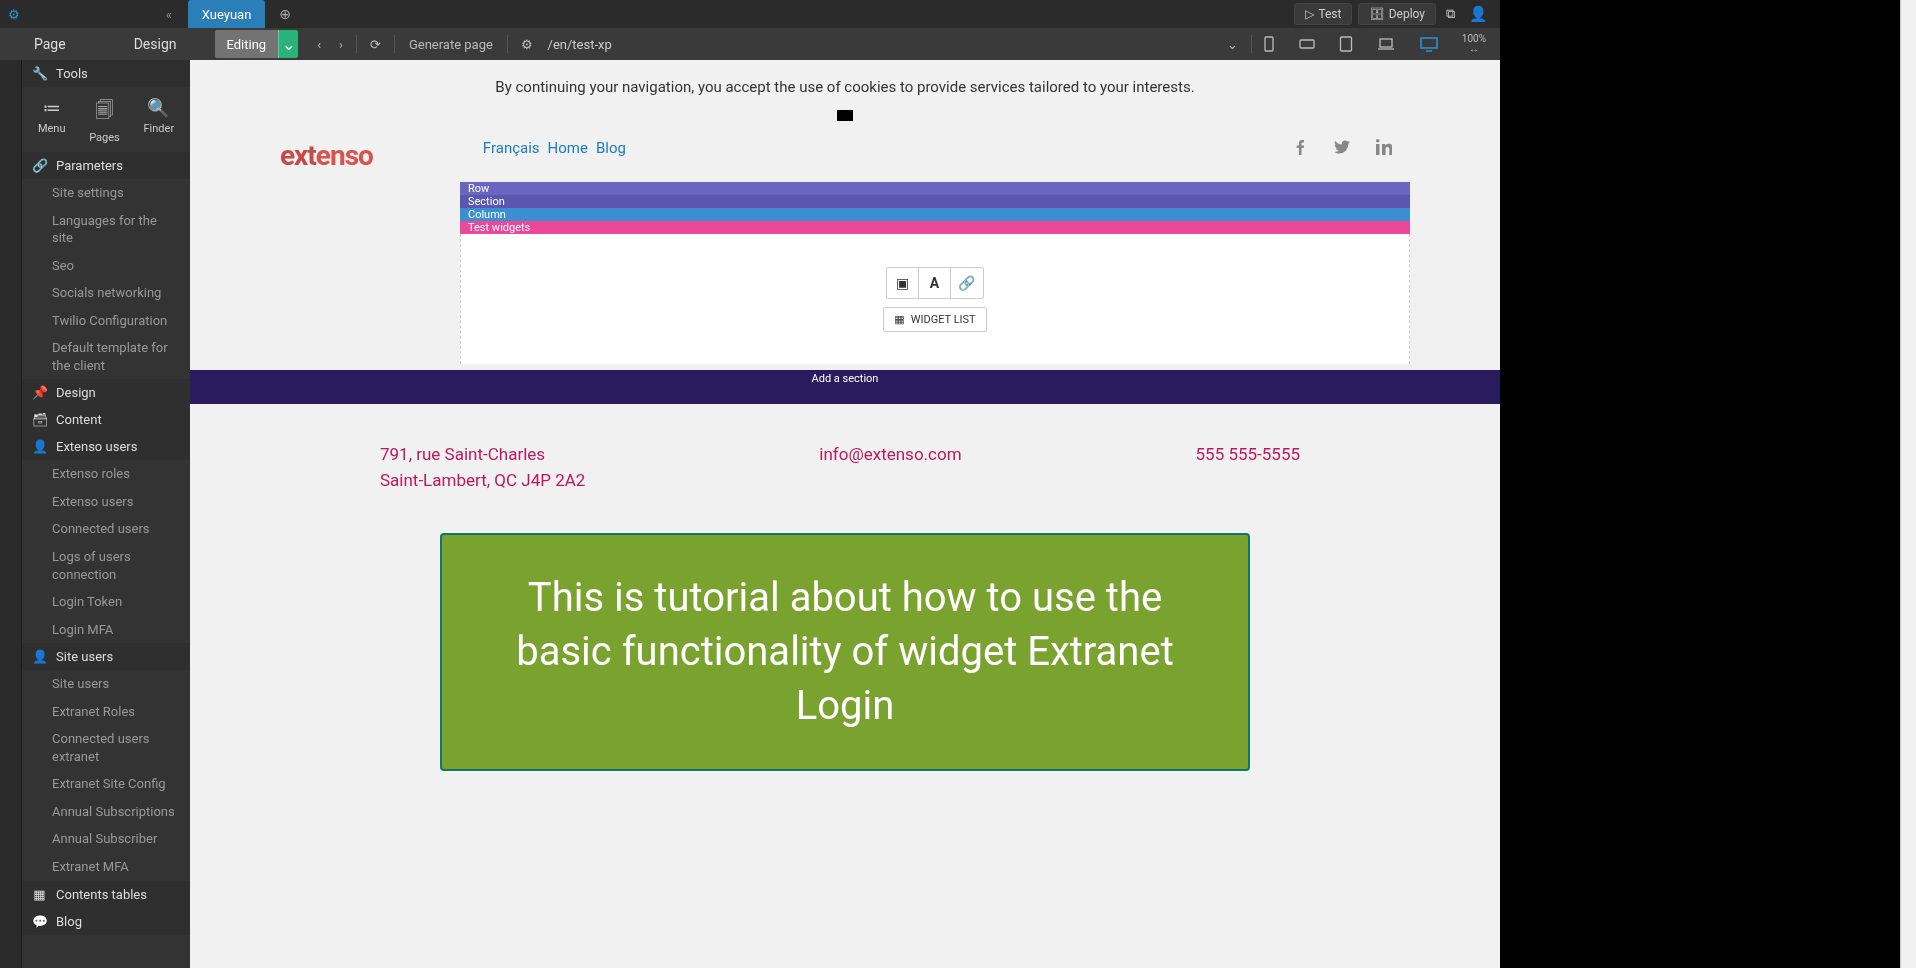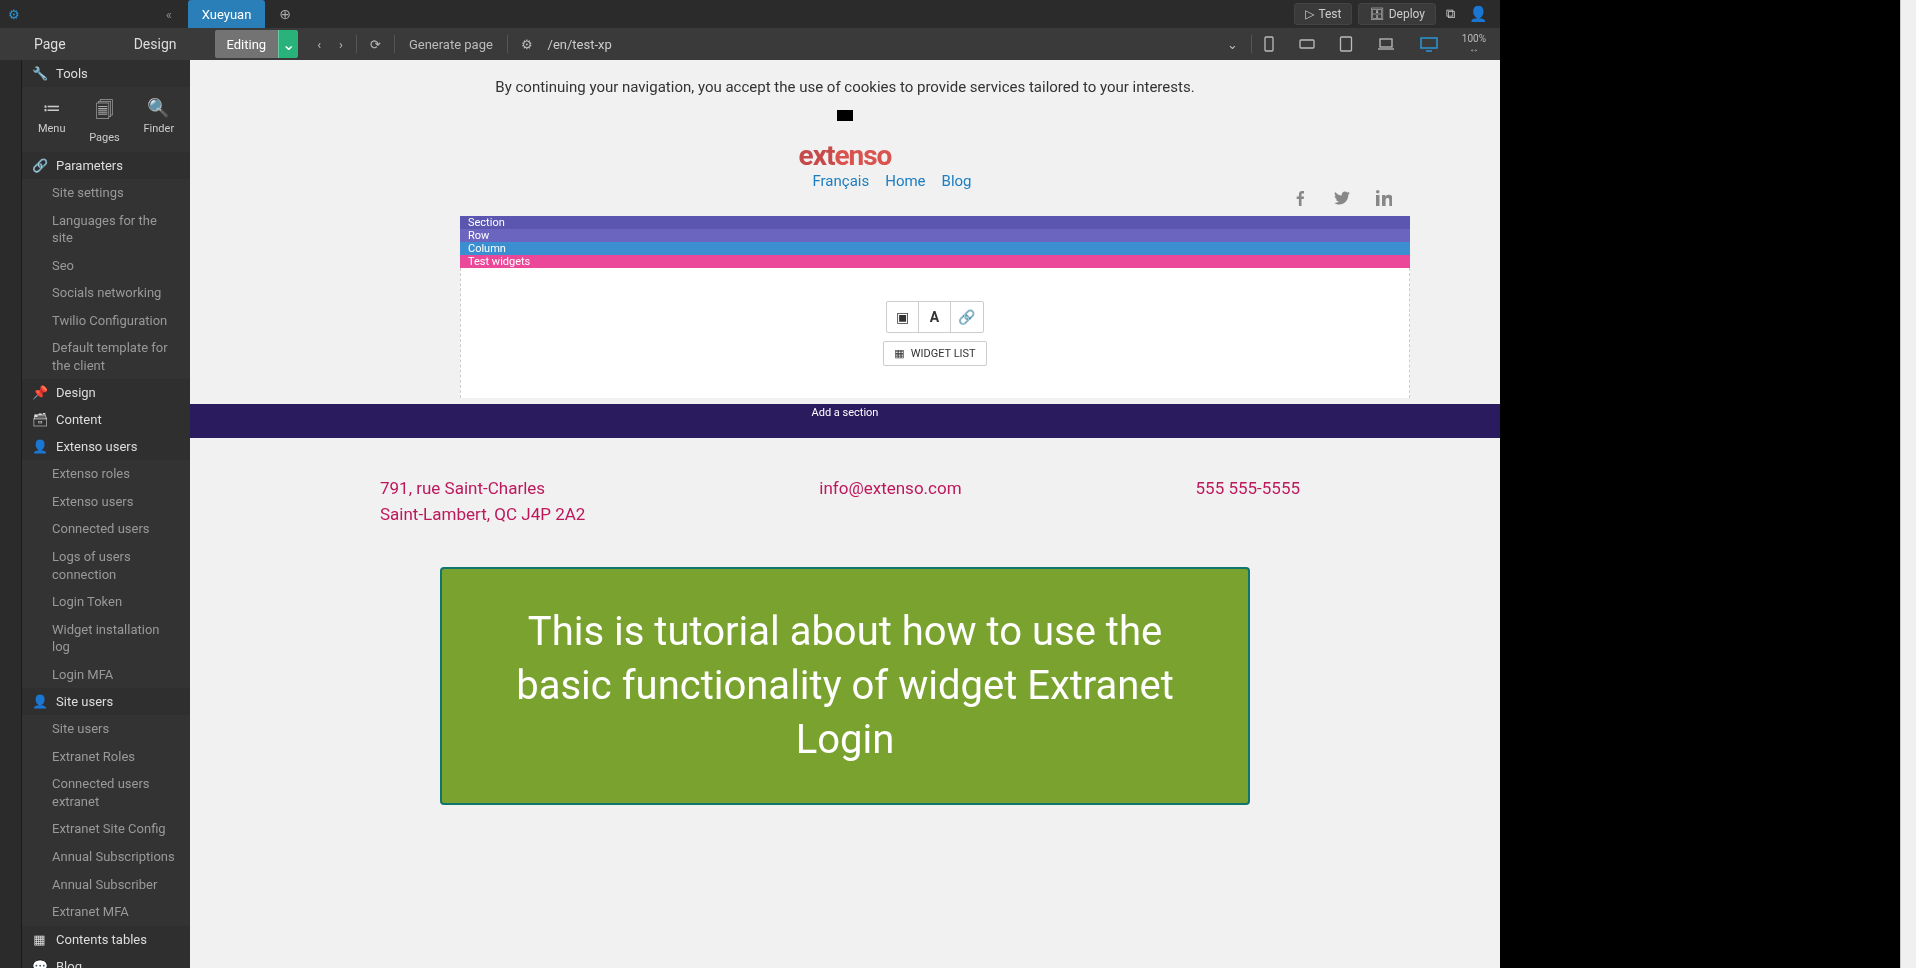--- a/index.html
+++ b/index.html
@@ -47,26 +47,26 @@
 .sb-items { }
 .sb-item { padding:5px 10px 5px 30px; color:#999; cursor:pointer; line-height:1.35; }
 .tools-row { display:flex; justify-content:space-around; padding:10px 4px 8px; background:#333; }
 .tool { display:flex; flex-direction:column; align-items:center; gap:4px; color:#ccc; font-size:11px; cursor:pointer; }
 .tool .ti { font-size:18px; }
 
 
 .canvas { flex:1; background:#f1f1f1; overflow:auto; position:relative; }
 .cookie-bar { text-align:center; color:#333; font-size:15px; padding:18px 10px 8px; }
 .menu-ico { width:16px; height:11px; background:#000; margin:6px auto 10px; }
-.logo-row { display:flex; align-items:center; padding:8px 90px;flex-direction:column; }
+.logo-row { display:flex; padding:8px 90px; }
 .logo-ext { font-family:Arial; font-weight:700; font-size:28px; letter-spacing:-1px; }
 .logo-ext .r1 { color:#c64a4a; }
 .logo-ext .r2 { color:#d9534f; }
 .nav-links { color:#1b7ec2; font-size:15px; margin-left:110px; }
-.nav-links span { margin-right:16px; }
+.nav-links span { margin-right:8px; }
 .social-row { margin-left:auto; display:flex; gap:26px; color:#777; font-size:16px; margin-right:18px; }
 
 .struct-bars { margin:2px 90px 0 270px; }
 .bar { height:13px; font-size:11px; color:#fff; padding:0 8px; display:flex; align-items:center; }
 .bar.section { background:#5b56b0; }
 .bar.row     { background:#6b65c0; }
 .bar.column  { background:#3b8fd0; }
 .bar.widget  { background:#ec4899; }
 
 .widget-zone { margin:0 90px 0 270px; border-left:1px dashed #ccc; border-right:1px dashed #ccc; min-height:130px; display:flex; flex-direction:column; align-items:center; justify-content:center; gap:8px; background:#fff; }
@@ -207,21 +207,20 @@
         <div class="sb-sec">
           <span class="ico">👤</span>
           <span>Extenso users</span>
         </div>
         <div class="sb-items">
           <div class="sb-item">Extenso roles</div>
           <div class="sb-item">Extenso users</div>
           <div class="sb-item">Connected users</div>
           <div class="sb-item">Logs of users connection</div>
           <div class="sb-item">Login Token</div>
-          <div class="sb-item">Widget installation log</div>
           <div class="sb-item">Login MFA</div>
         </div>
         <div class="sb-sec">
           <span class="ico">👤</span>
           <span>Site users</span>
         </div>
         <div class="sb-items">
           <div class="sb-item">Site users</div>
           <div class="sb-item">Extranet Roles</div>
           <div class="sb-item">Connected users extranet</div>
@@ -262,22 +261,22 @@
             <svg width="16" height="16" viewBox="0 0 16 16" fill="#888">
                 <rect x="0" y="5" width="3.5" height="11"></rect>
                 <circle cx="1.75" cy="1.75" r="1.75"></circle>
                 <path d="M6 5h3.3v1.5h.1c.5-.9 1.6-1.8 3.3-1.8 3.5 0 4.1 2.3 4.1 5.3V16h-3.5v-5.2c0-1.2 0-2.8-1.7-2.8s-2 1.3-2 2.7V16H6V5z"></path>
               </svg>
           </span>
         </div>
       </div>
 
       <div class="struct-bars">
+        <div class="bar row">Row</div>
         <div class="bar section">Section</div>
-        <div class="bar row">Row</div>
         <div class="bar column">Column</div>
         <div class="bar widget">Test widgets</div>
       </div>
 
       <div class="widget-zone">
         <div class="wi-row">
           <div>▣</div>
           <div>
               <b>A</b>
             </div>

